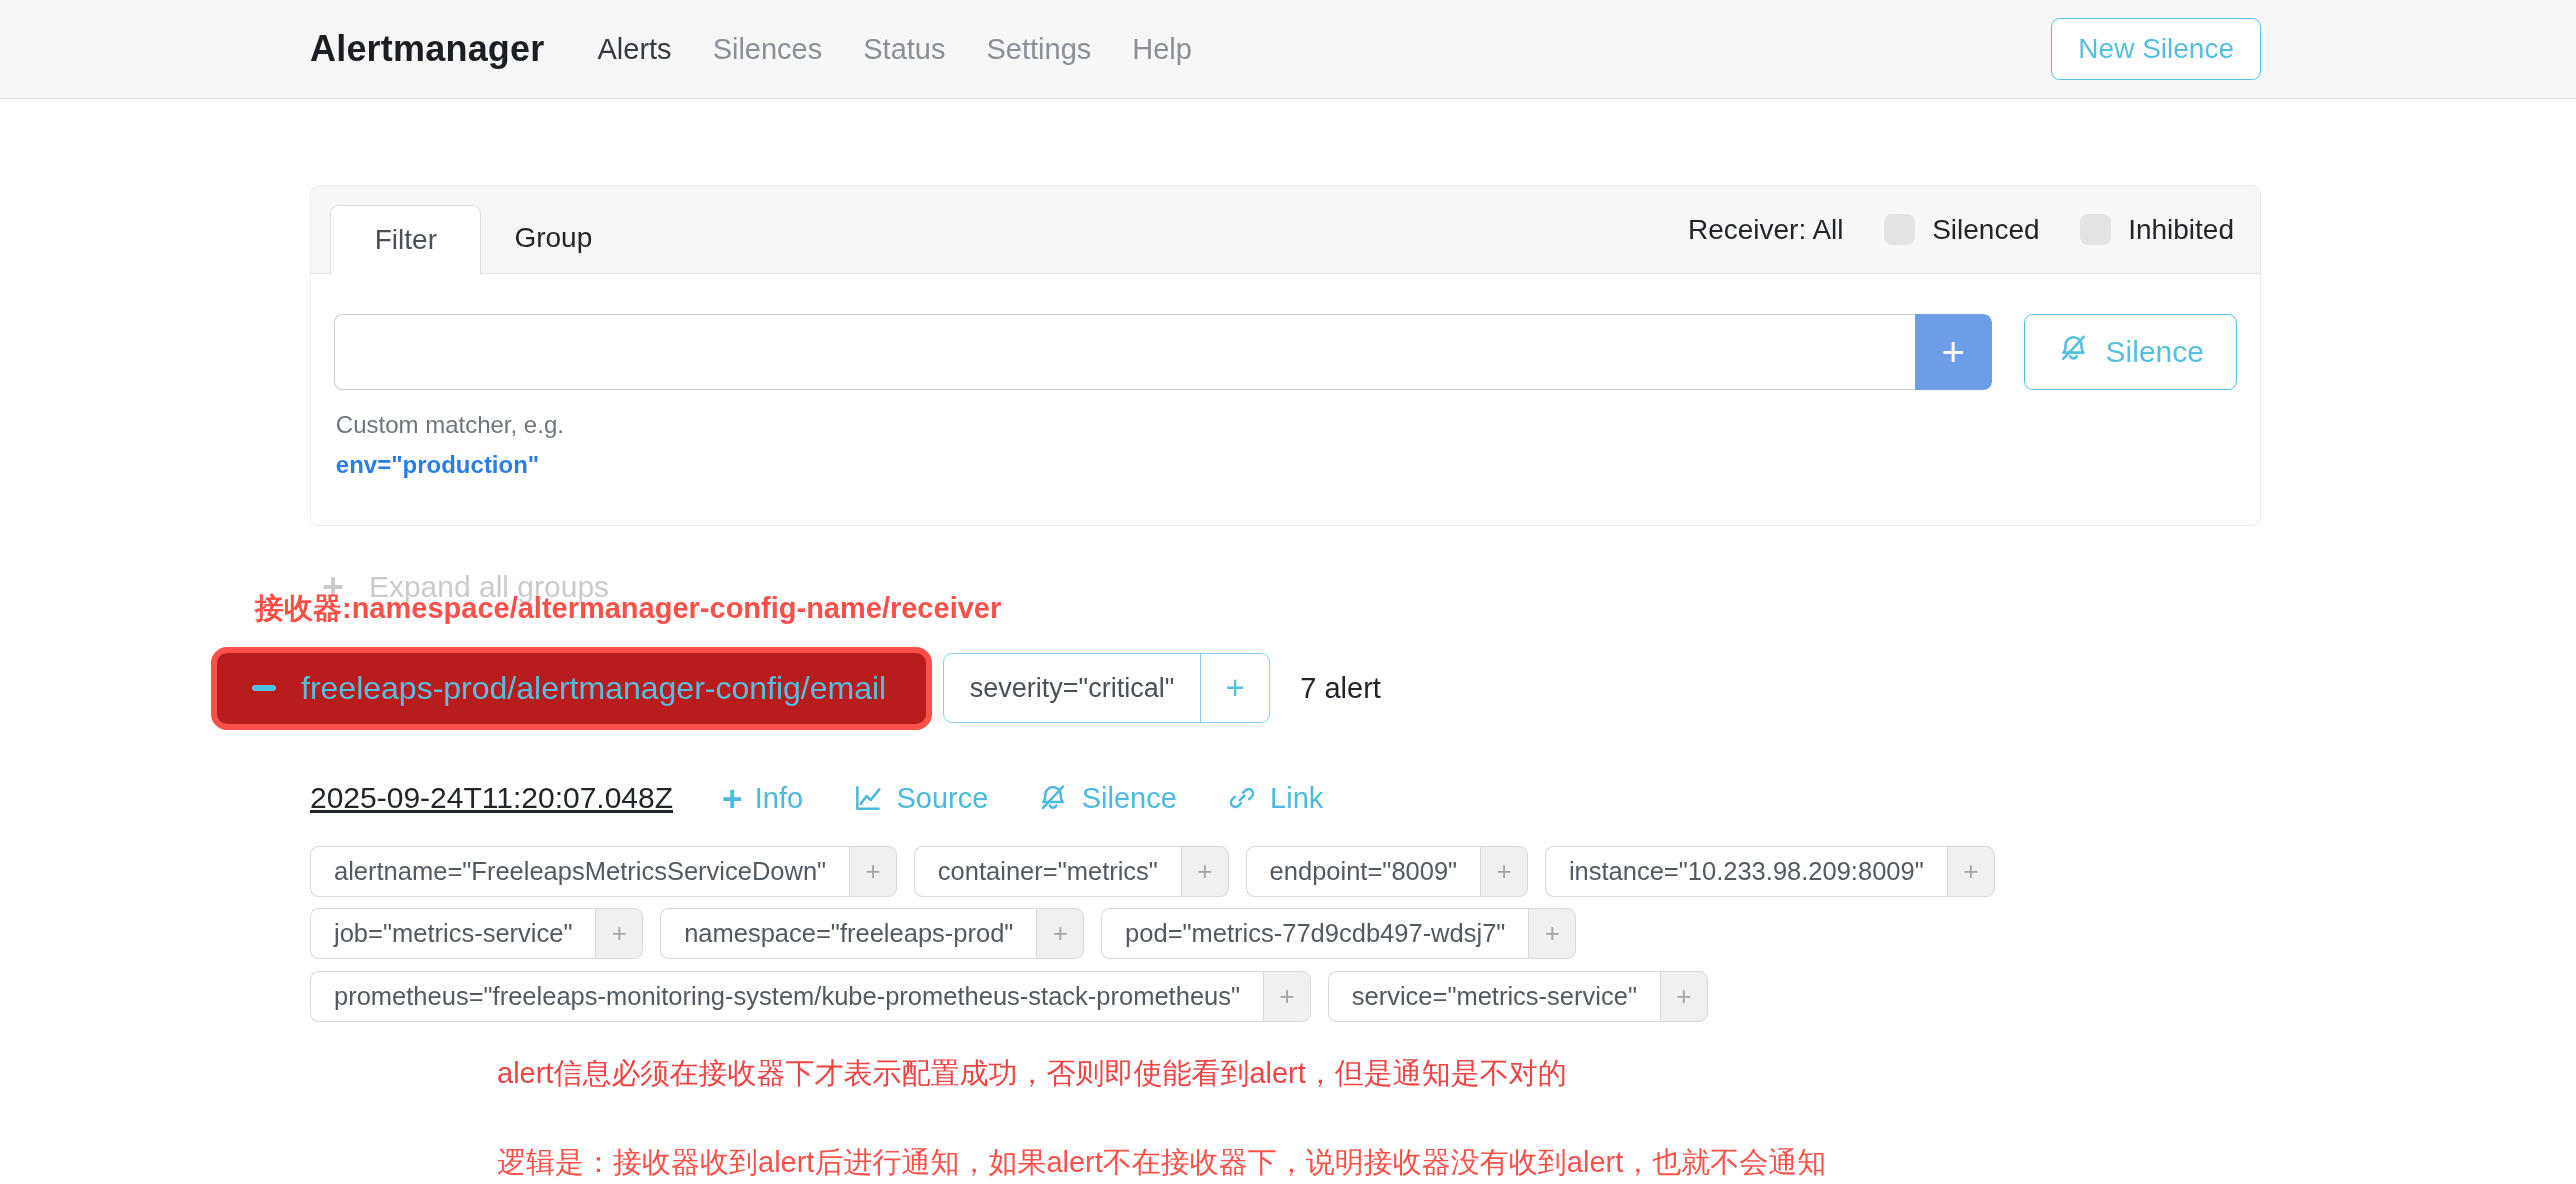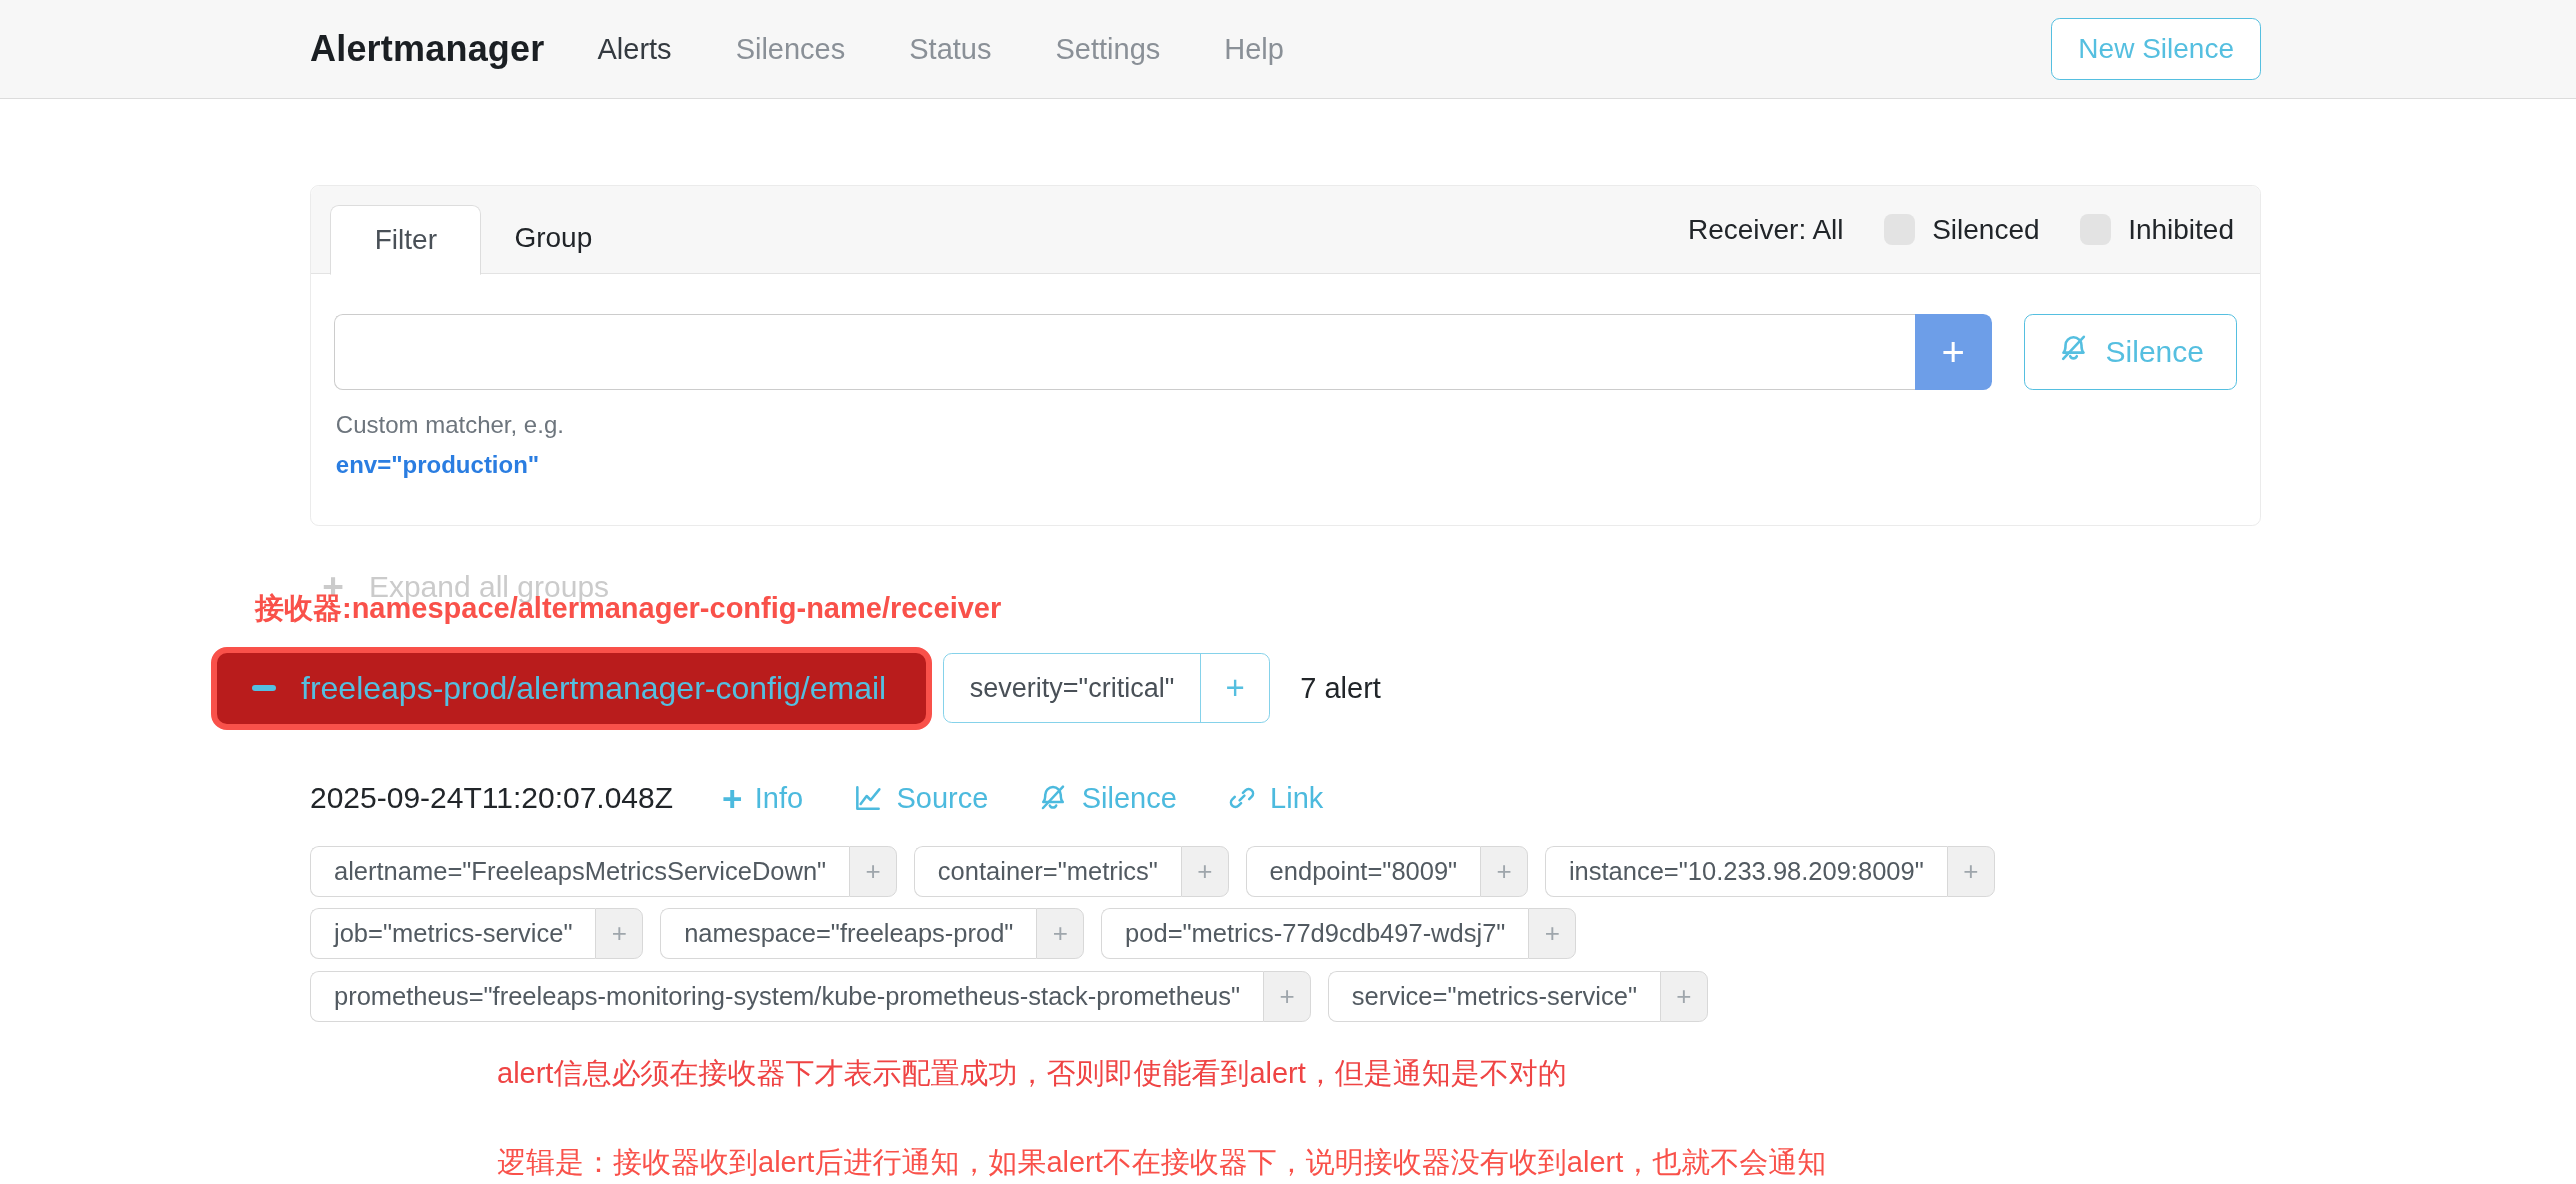--- a/index.html
+++ b/index.html
@@ -5,21 +5,21 @@
   * { margin: 0; padding: 0; box-sizing: border-box; }
   html, body { width: 2576px; height: 1184px; background: #fff; overflow: hidden; }
   body { font-family: "Liberation Sans", "DejaVu Sans", sans-serif; color: #212529; }
 
   
   .navbar {
     height: 99px; background: #f7f7f7; border-bottom: 1.8px solid #dcdcdc;
     display: flex; align-items: center; padding: 0 315px 0 310px;
   }
   .brand { font-size: 36px; font-weight: 600; color: #1b1f23; margin-right: 53px; letter-spacing: 0.2px; cursor: pointer; }
-  .nav-links { display: flex; align-items: flex-end; gap: 64px; }
+  .nav-links { display: flex; align-items: flex-end; gap: 41px; }
   .nav-link { font-size: 29px; color: #8a9097; cursor: pointer; }
   .nav-link.active { color: #343a40; }
   .nav-spacer { flex: 1; }
   .new-silence-btn {
     font-size: 28px; color: #55bfe0; background: #fff; border: 1.8px solid #55bfe0;
     border-radius: 8.8px; padding: 14px 26px; cursor: pointer; font-family: inherit;
   }
 
   
   .main { width: 1951px; margin-left: 310px; }
@@ -85,21 +85,21 @@
   }
   .minus-icon { width: 24px; height: 6.2px; background: #54bfe0; border-radius: 3.5px; display: inline-block; }
   .receiver-name { font-size: 32px; color: #54bfe0; }
   .severity-chip { margin-left: 10.6px; height: 70px; border: 1.8px solid #85d2ea; border-radius: 8.8px; display: flex; align-items: stretch; background: #fff; overflow: hidden; }
   .severity-text { padding: 0 26px; display: flex; align-items: center; font-size: 27px; color: #495057; }
   .severity-plus { width: 69px; border-left: 1.8px solid #85d2ea; display: flex; align-items: center; justify-content: center; font-size: 33px; color: #55bfe0; cursor: pointer; }
   .alert-count { margin-left: 30px; font-size: 29px; color: #212529; }
 
   
   .alert-meta { margin-top: 51px; display: flex; align-items: center; }
-  .alert-time { font-size: 30px; color: #212529; }
+  .alert-time { font-size: 30px; color: #212529; text-decoration: underline; }
   .action-link { margin-left: 49px; display: flex; align-items: center; gap: 12.3px; color: #4cbade; font-size: 29px; cursor: pointer; }
   .action-link svg { display: block; }
   .plus-glyph { font-size: 35px; font-weight: bold; line-height: 1; }
 
   .labels-wrap { margin-top: 30px; display: flex; flex-direction: column; gap: 11.4px; }
   .labels-row { display: flex; gap: 16.7px; }
   .chip { display: flex; height: 51px; cursor: pointer; }
   .chip-text {
     background: #fff; border: 1.8px solid #d8d8d8; border-right: none; border-radius: 8.8px 0 0 8.8px;
     padding: 0 23px; display: flex; align-items: center; font-size: 25.5px; color: #525a61; white-space: nowrap;

